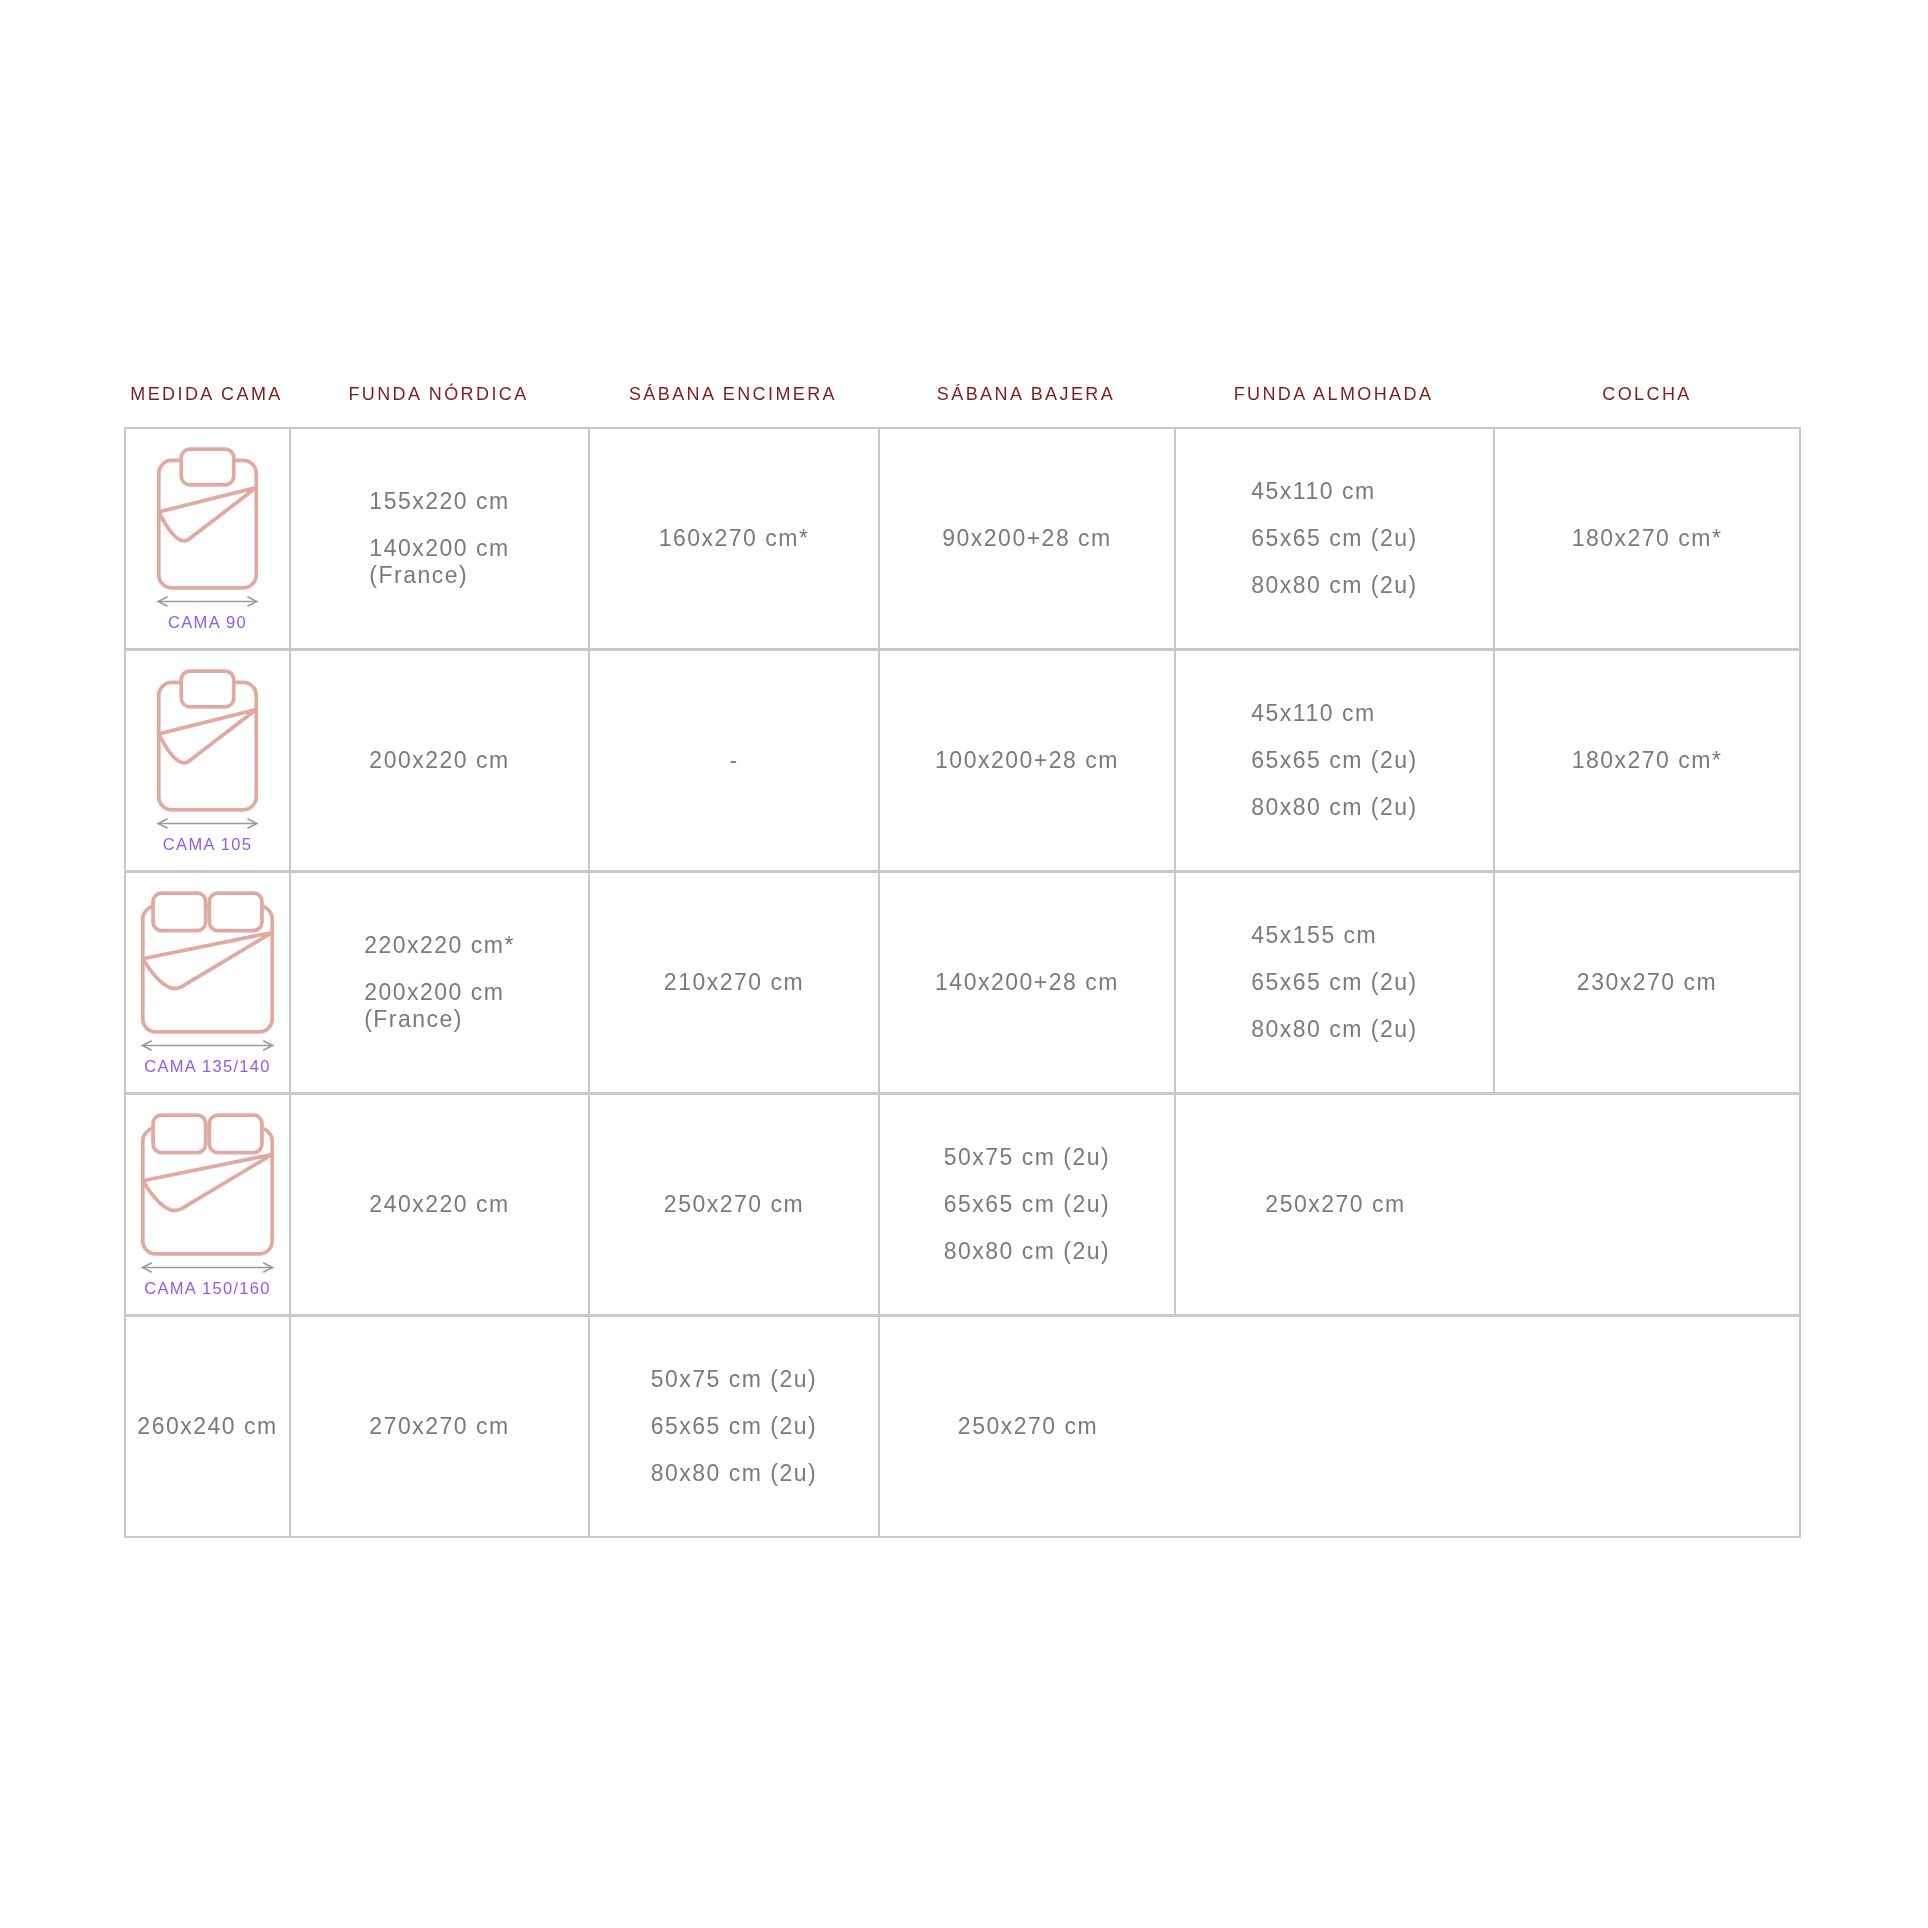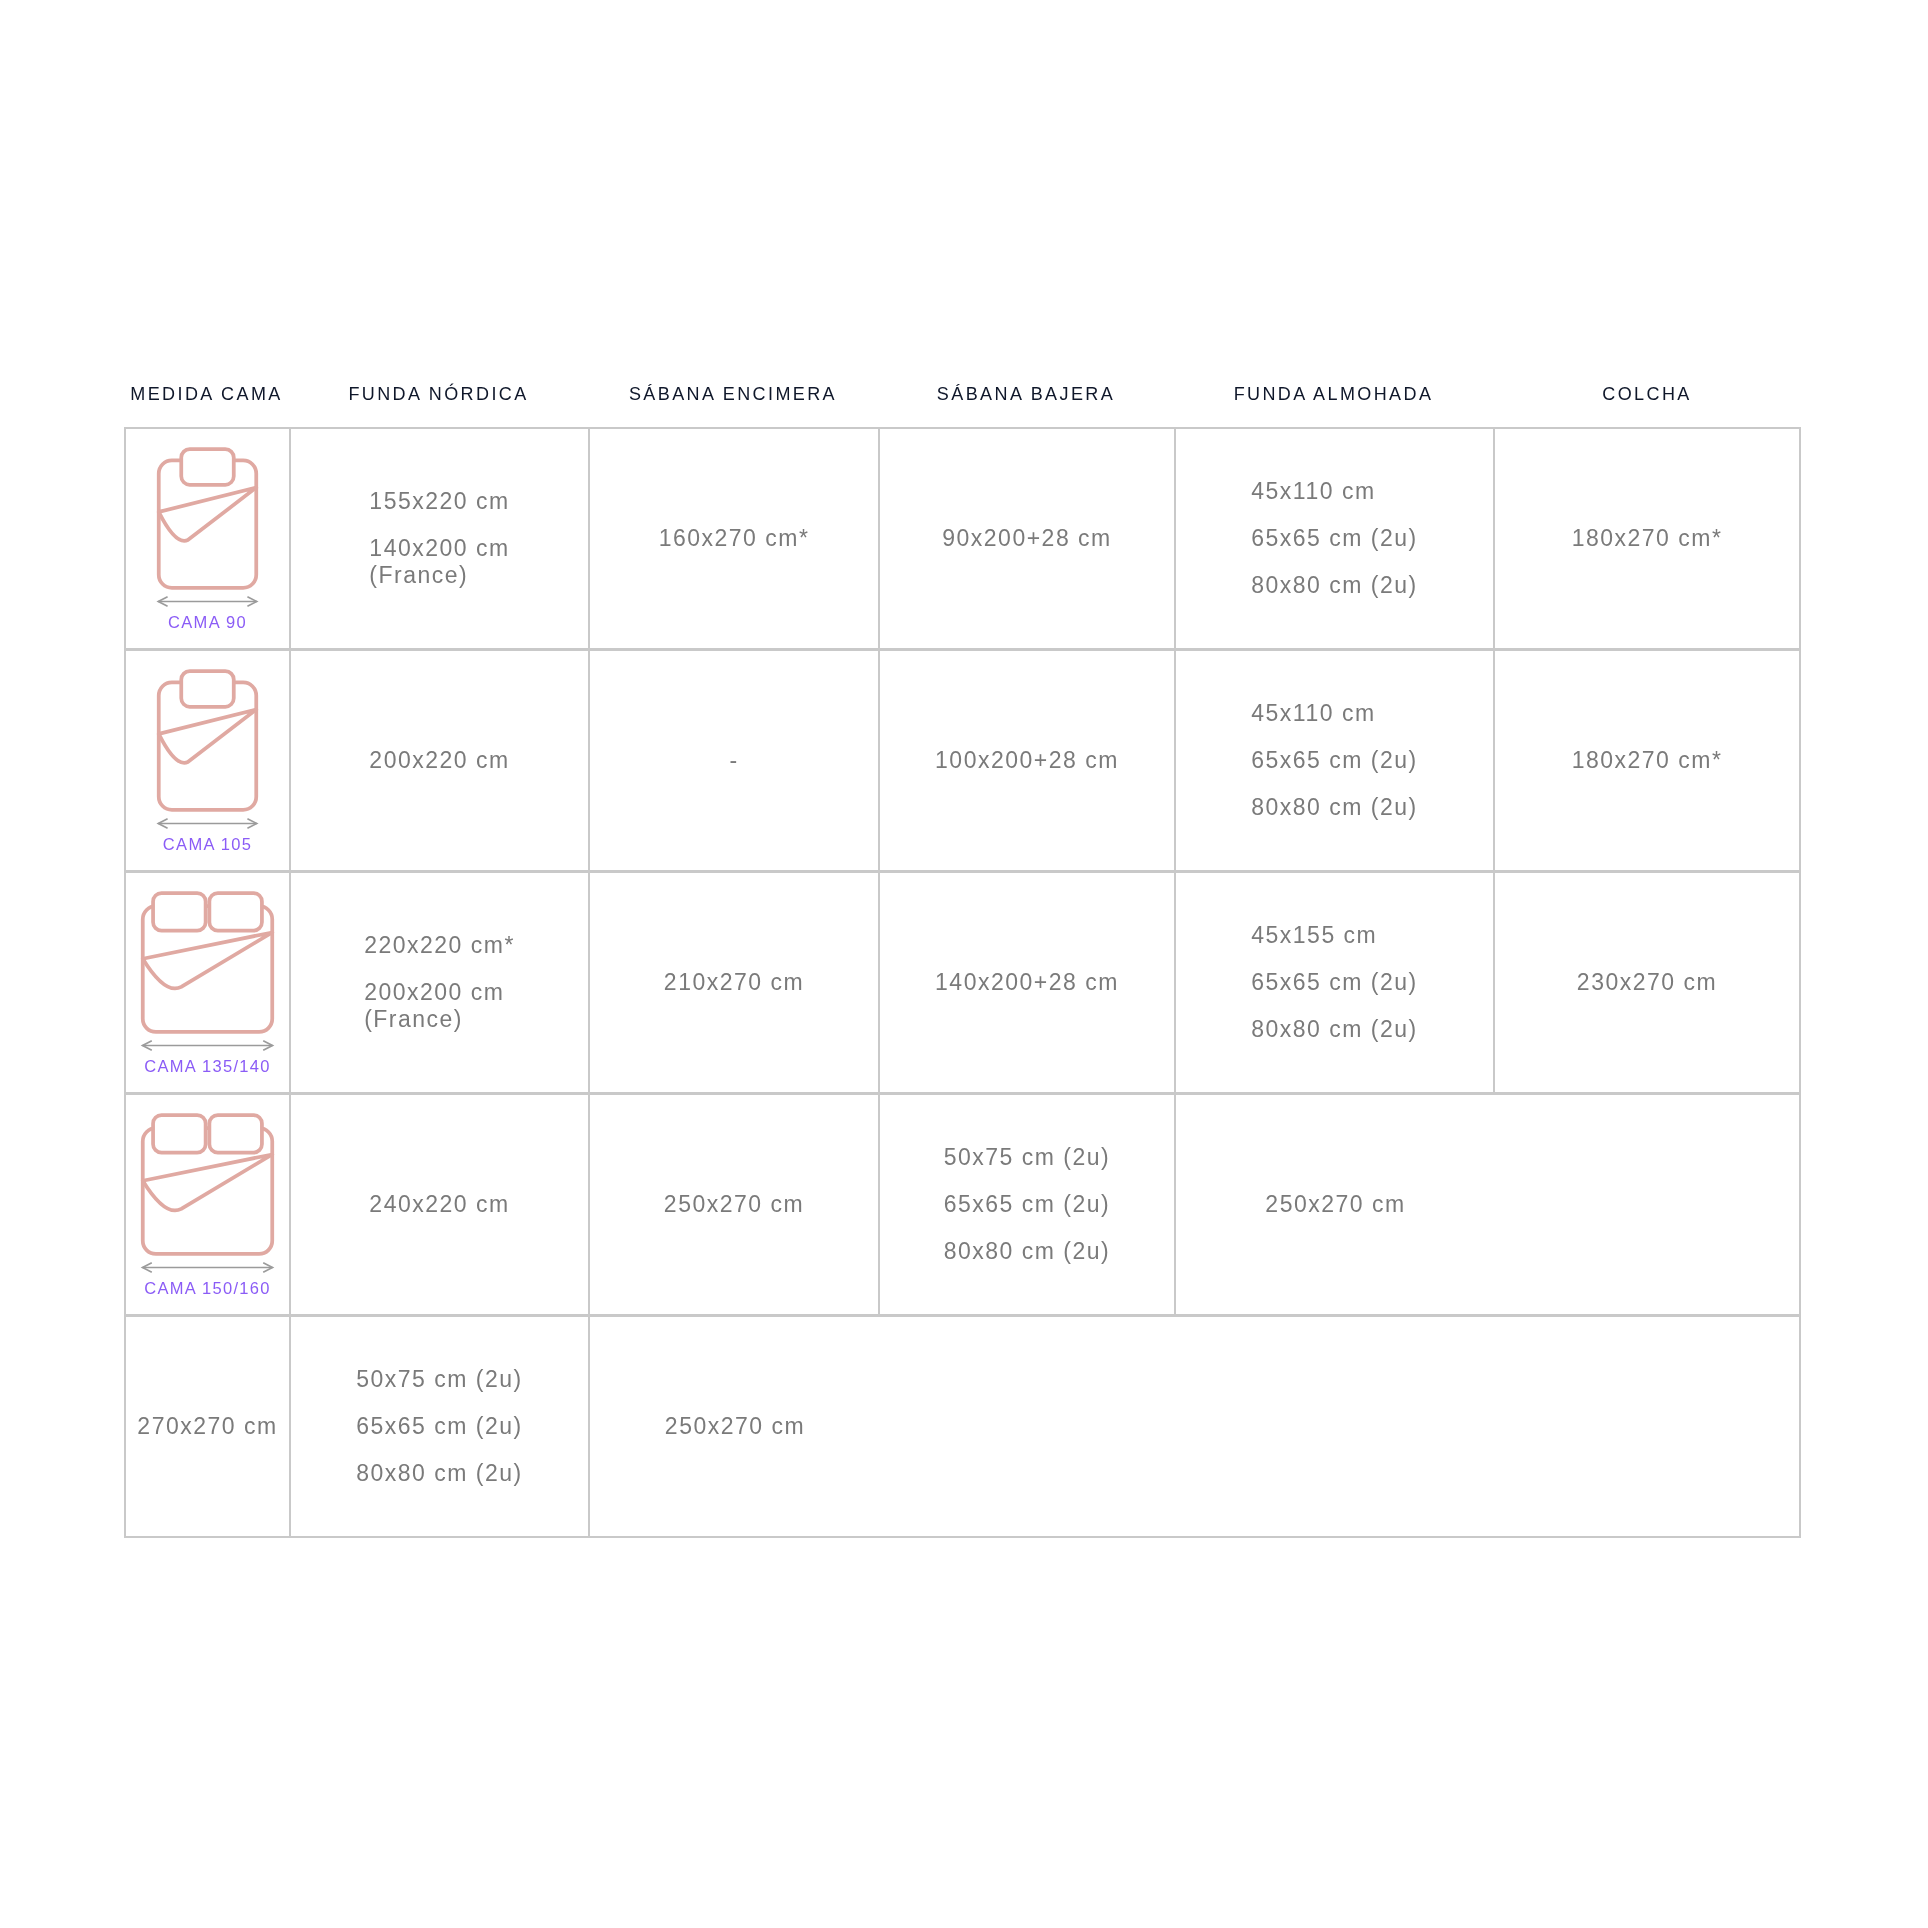--- a/index.html
+++ b/index.html
@@ -21,21 +21,21 @@
     display: grid;
     grid-template-columns: 165px 299px 290px 296px 319px 1fr;
     height: 36px;
     align-items: center;
     margin-bottom: 15px;
   }
   .header-cell {
     text-align: center;
     font-size: 18px;
     letter-spacing: 2.4px;
-    color: #0f172a;
+    color: #7f1d1d;
     white-space: nowrap;
   }
   
   .size-table {
     border: 2.8px solid #c9c9c9;
     background: #ffffff;
   }
   .row {
     display: grid;
     grid-template-columns: 165px 299px 290px 296px 319px 1fr;
@@ -276,20 +276,25 @@
         </div>
     <div class="cell">
           <div class="cell-inner">
             <div class="para">250x270 cm</div>
           </div>
         </div>
   </div>
       <div class="row">
     <div class="cell">
           <div class="cell-inner">
+            <div class="para">260x240 cm</div>
+          </div>
+        </div>
+    <div class="cell">
+          <div class="cell-inner">
             <div class="para">270x270 cm</div>
           </div>
         </div>
     <div class="cell">
           <div class="cell-inner">
             <div class="para">50x75 cm (2u)</div>
             <div class="para">65x65 cm (2u)</div>
             <div class="para">80x80 cm (2u)</div>
           </div>
         </div>

